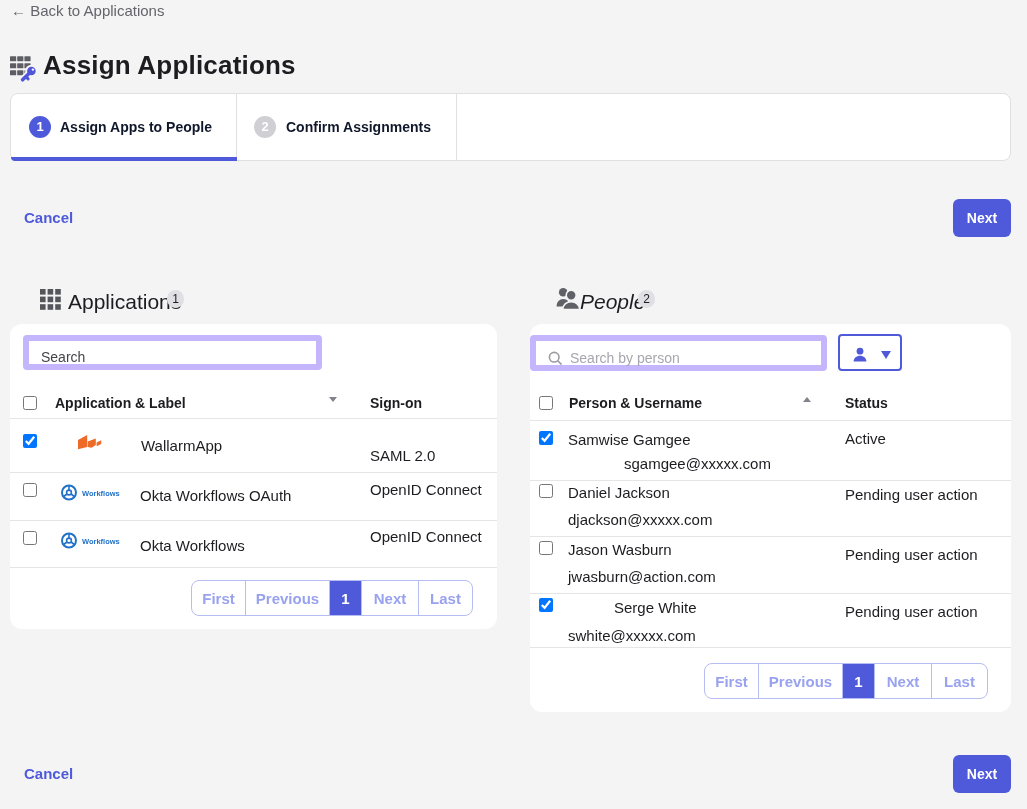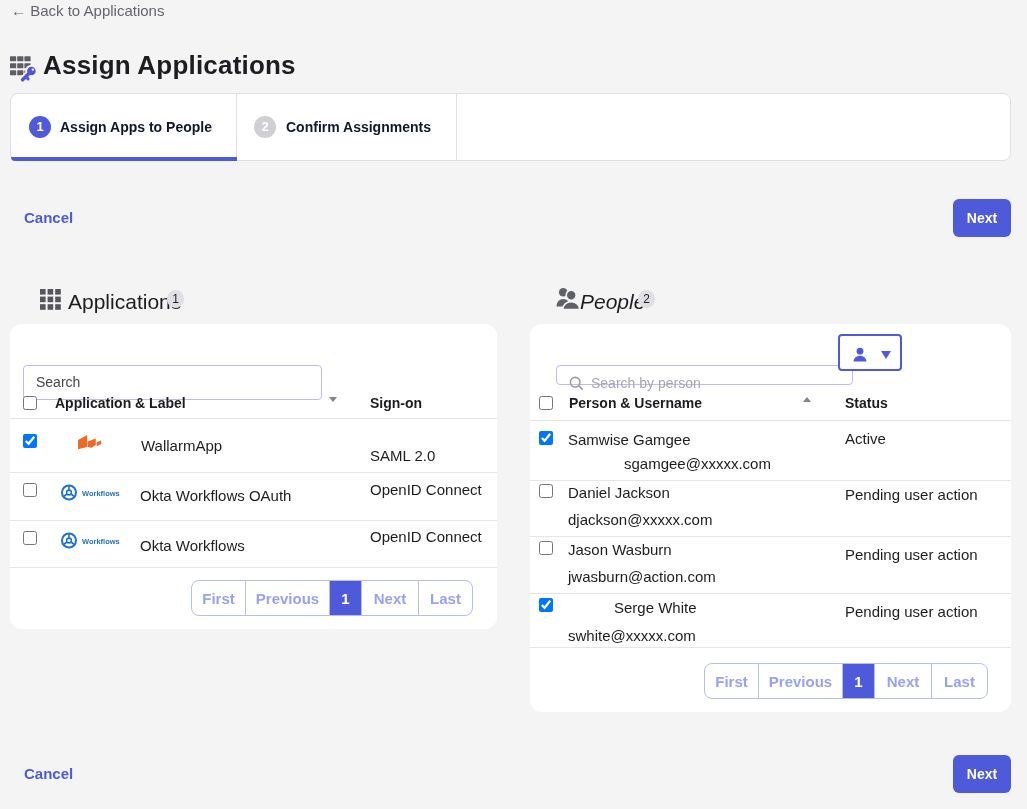--- a/index.html
+++ b/index.html
@@ -48,23 +48,22 @@
     display:flex; align-items:center; justify-content:center;
   }
   .sec-head-text { font-size:21px; color:#1d1d21; }
   .badge {
     background:#e0e0e4; border-radius:9px; height:18px; min-width:17px;
     font-size:12px; color:#1d1d21; text-align:center; line-height:18px;
     padding:0 5px; display:inline-block;
   }
   .card { background:#fff; border-radius:12px; }
   .searchbox {
-    border:1px solid #c4b5fd; border-radius:4px; background:#fff;
+    border:6px solid #c4b5fd; border-radius:4px; background:#fff;
     font-size:14px;
-    margin-top:30px;
   }
   input[type=checkbox]{ width:14px; height:14px; position:absolute; margin:0; }
   .th { font-size:14px; font-weight:bold; color:#1d1d21; position:absolute; }
   .td { font-size:15px; color:#1d1d21; position:absolute; }
   .hline { position:absolute; height:1px; background:#e5e5e8; left:0; right:0; }
   .arrow-down {
     position:absolute; width:0; height:0;
     border-left:4px solid transparent; border-right:4px solid transparent;
     border-top:5px solid #82828a;
   }
@@ -209,21 +208,21 @@
   <div class="pager" style="left:181px; top:256px;">
     <div class="pg" style="width:53px;">First</div>
     <div class="pg" style="width:84px;">Previous</div>
     <div class="pg active" style="width:32px;">1</div>
     <div class="pg" style="width:57px;">Next</div>
     <div class="pg" style="width:54px;">Last</div>
   </div>
 </div>
 
 <div class="abs card" style="left:530px; top:324px; width:481px; height:388px;">
-  <div class="abs searchbox" style="left:26px; top:11px; width:297px; height:20px;">
+  <div class="abs searchbox" style="left:0; top:11px; width:297px; height:36px;">
     <svg class="abs" style="left:12px; top:10px;" width="15" height="15" viewBox="0 0 15 15">
       <circle cx="6.2" cy="6.2" r="4.8" fill="none" stroke="#9b9ba3" stroke-width="1.6"></circle>
       <path d="M9.8 9.8 L13.6 13.6" stroke="#9b9ba3" stroke-width="1.6"></path>
     </svg>
     <div class="abs" style="left:34px; top:9px; color:#a6a6ae; font-size:14px;">Search by person</div>
   </div>
   <div class="abs" style="left:308px; top:10px; width:64px; height:37px; border:2px solid #4e5ad9; border-radius:4px; background:#fff;">
     <svg class="abs" style="left:12px; top:11px;" width="16" height="16" viewBox="0 0 16 16">
       <g fill="#4e5ad9">
         <circle cx="8" cy="4.2" r="3.4"></circle>

